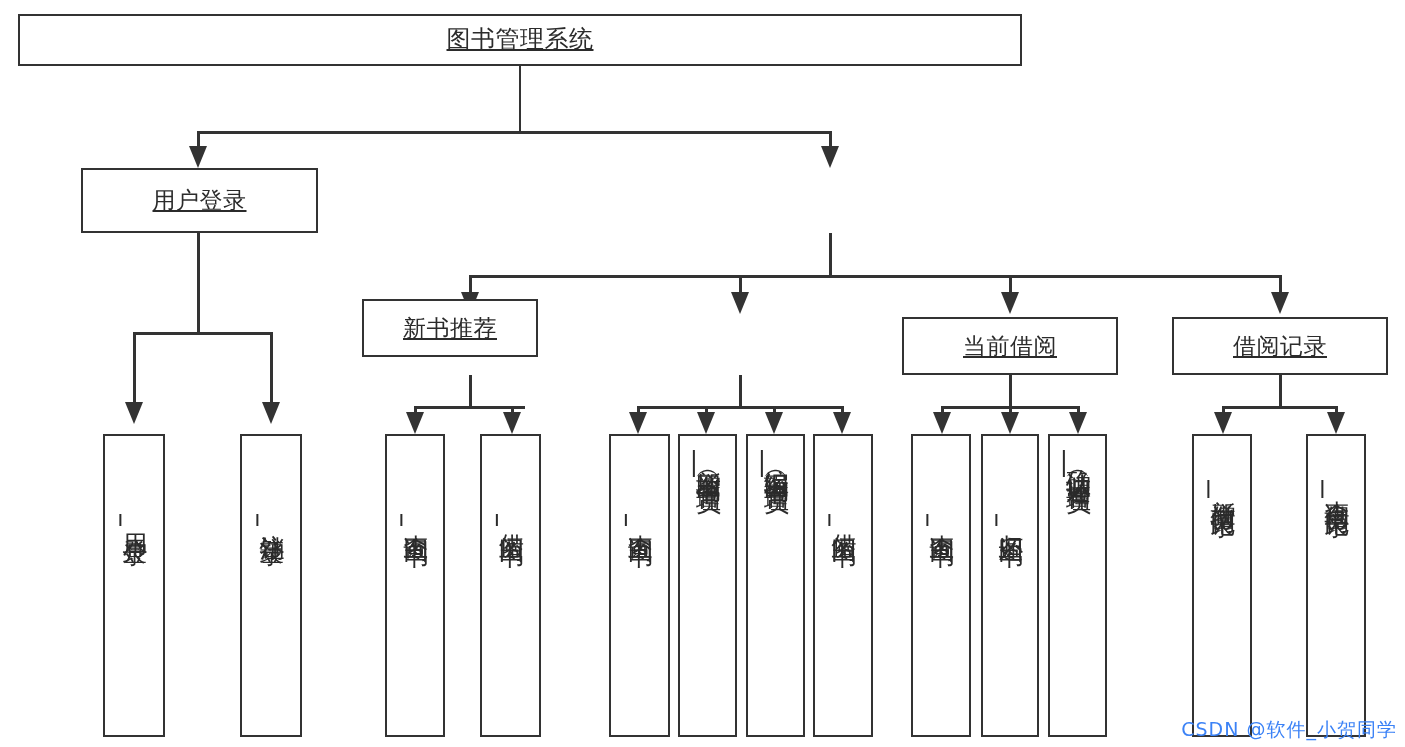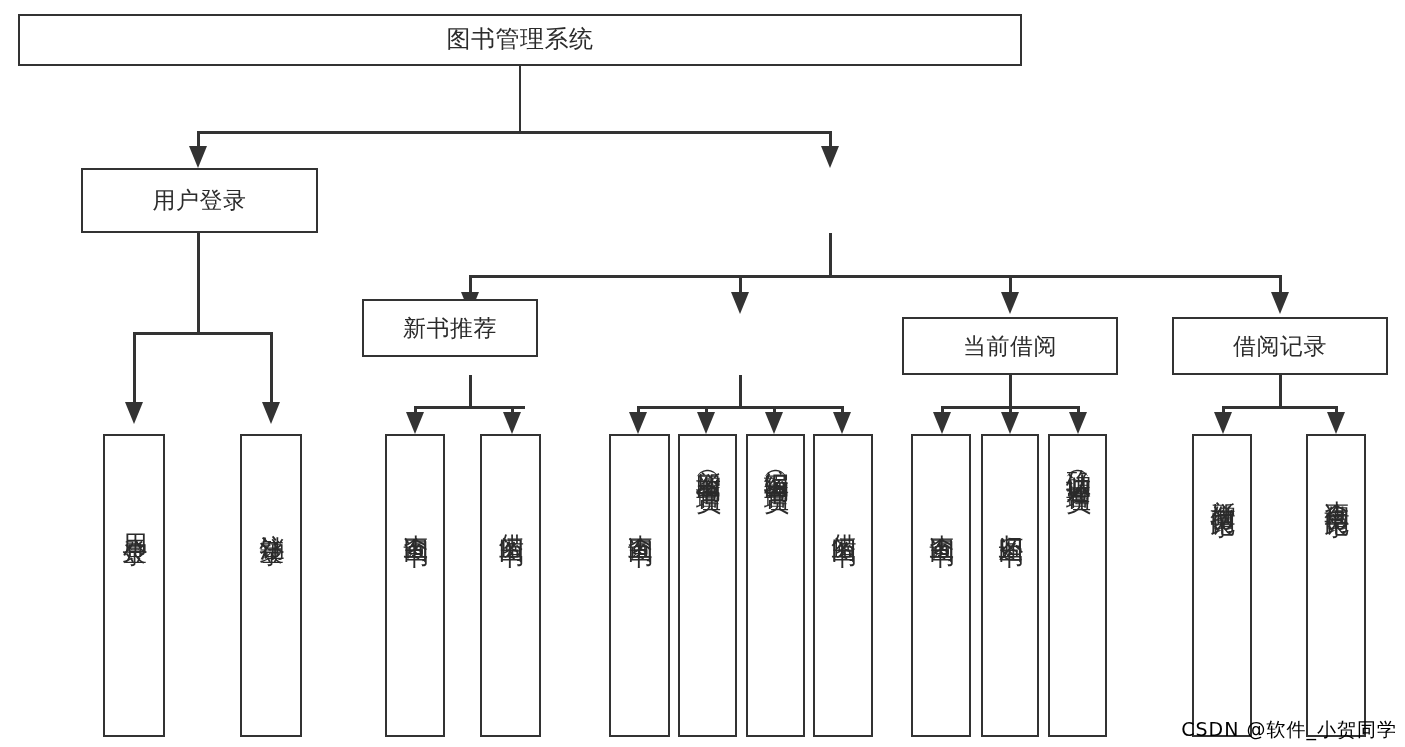--- a/index.html
+++ b/index.html
@@ -20,20 +20,21 @@
     display:flex;
     align-items:center;
     justify-content:center;
     color:#2b2b2b;
     z-index:3;
   }
   .node .label{
     line-height:1.08;
     letter-spacing:0.5px;
     white-space:pre;
+    text-decoration:underline;
   }
   
   .h-node .label{
     font-size:23px;
     writing-mode:horizontal-tb;
   }
   #n-root .label{font-size:24px;}
 
   
   .v-node{
@@ -58,21 +59,21 @@
     border-left:9px solid transparent;
     border-right:9px solid transparent;
     border-top:22px solid #333333;
     z-index:2;
   }
 
   #watermark{
     position:absolute;
     right:8px;bottom:4px;
     font-size:19px;
-    color:#000000;
+    color:#3b82f6;
     letter-spacing:1px;
     z-index:5;
     white-space:pre;
   }
 </style>
 </head>
 <body>
 
 <div id="diagram">
 

